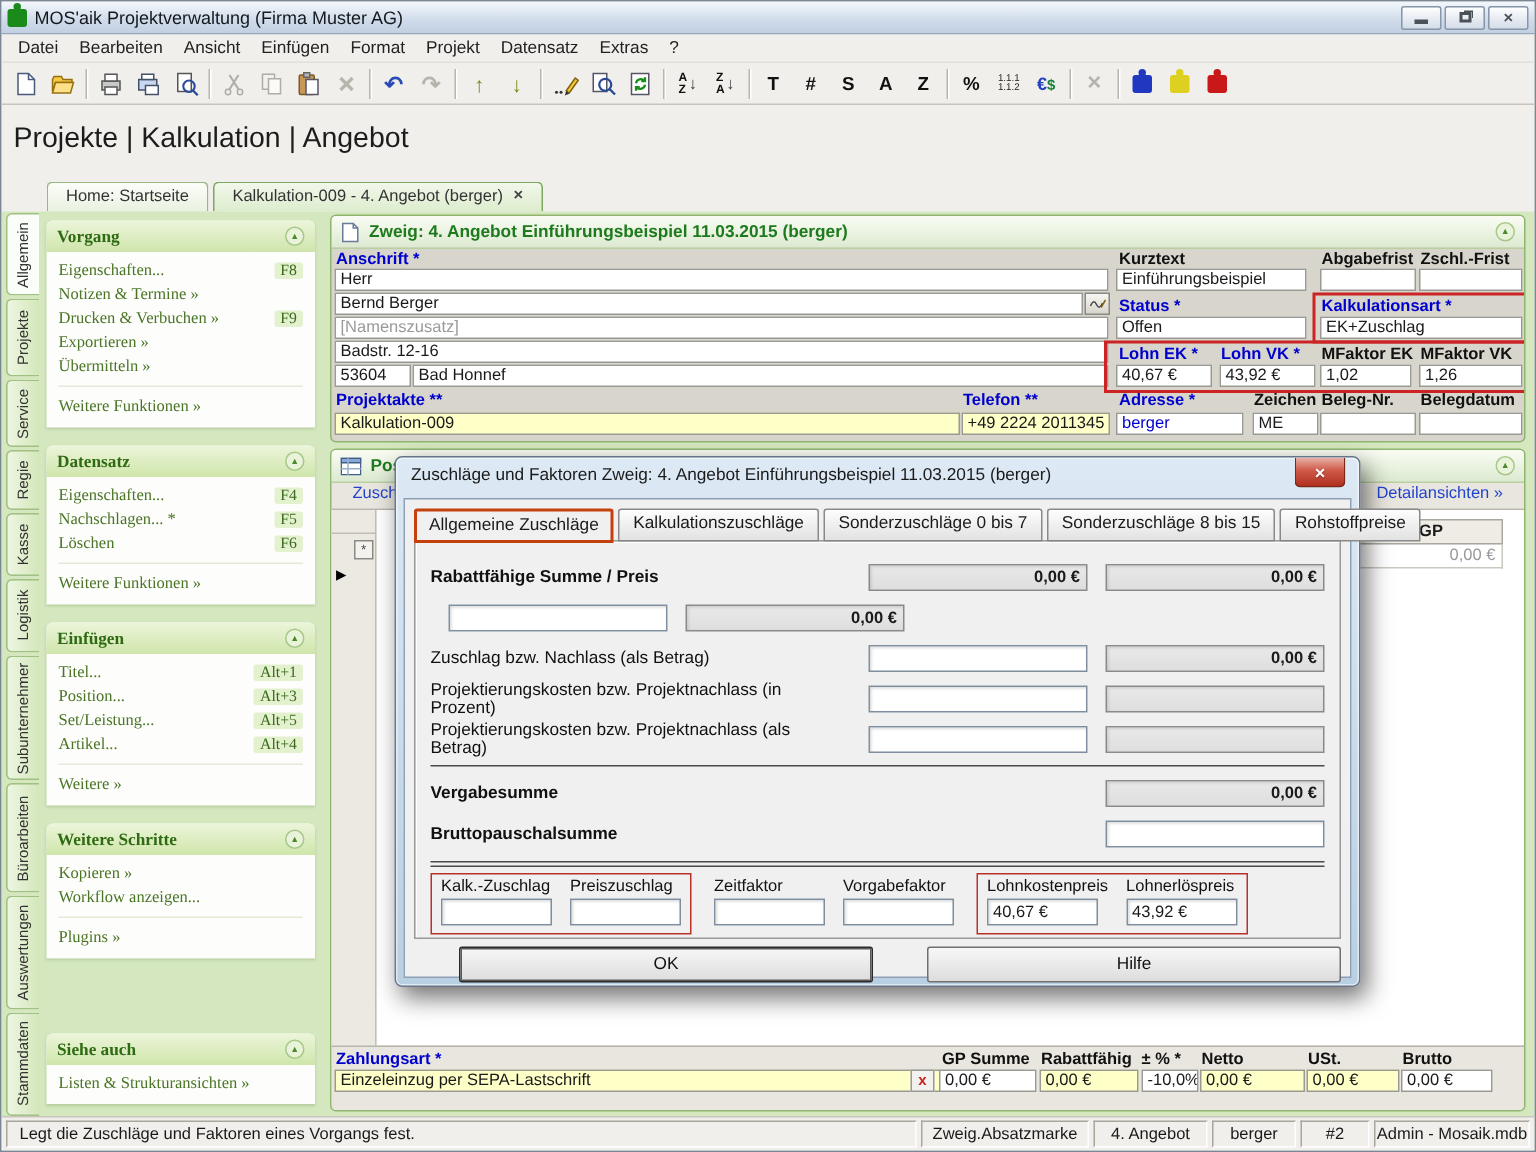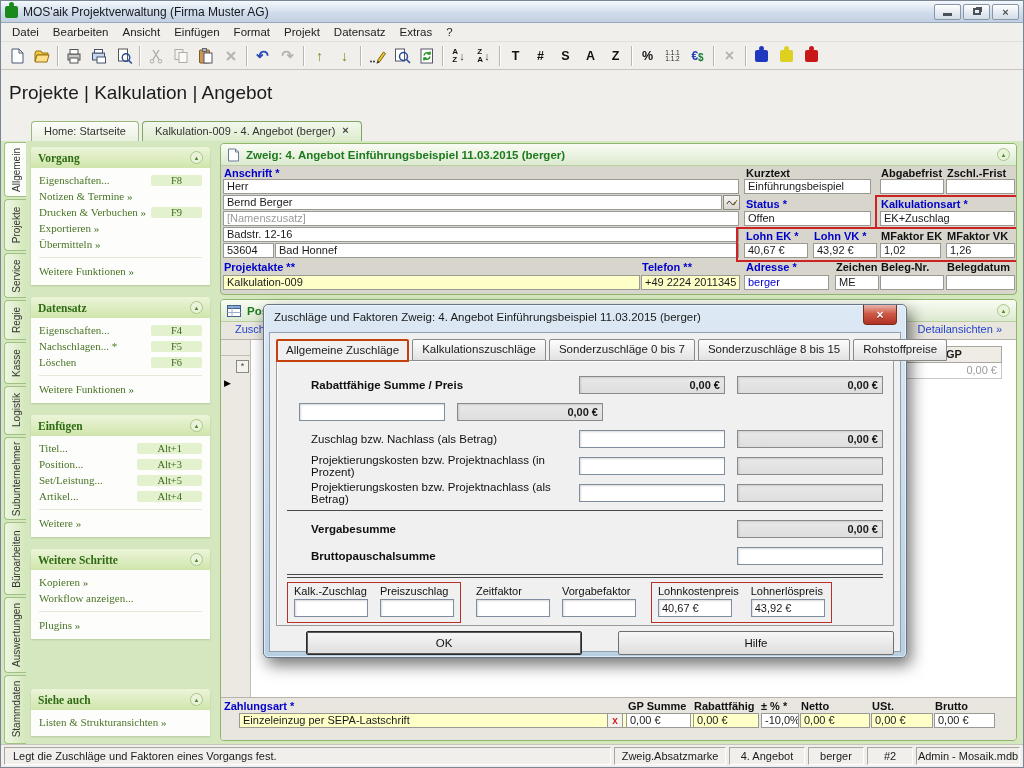--- a/index.html
+++ b/index.html
@@ -64,21 +64,21 @@
   .vtab.active { background:#fbfdf8; }
 
   .sidebar { width:190px; padding:6px 7px 8px 4px; display:flex; flex-direction:column; gap:12px; }
   .panel { background:#fdfefb; border-radius:4px 4px 0 0; box-shadow:0 1px 2px rgba(90,120,60,.25);font-family:Liberation Serif, serif; }
   .panel-h { height:21px; display:flex; align-items:center; justify-content:space-between; padding:0 7px;
     background:linear-gradient(#ecf5da,#cfe5ab); border-radius:4px 4px 0 0; color:#2f6b12; font-weight:bold; font-size:11.5px; }
   .cbtn { width:13px; height:13px; border-radius:50%; background:#e9f3da; border:1px solid #a8c88a;
     display:flex; align-items:center; justify-content:center; font-size:6px; color:#4a8a2a; }
   .panel-b { padding:4px 0 6px; }
   .pitem { display:flex; justify-content:space-between; align-items:center; padding:2px 8px; color:#4a7426; font-size:11px; }
-  .key { background:#e4f1cf; color:#3a6a1a; padding:0 20px; border-radius:2px; min-width:18px; text-align:center; font-size:10.5px; }
+  .key { background:#e4f1cf; color:#3a6a1a; padding:0 4px; border-radius:2px; min-width:18px; text-align:center; font-size:10.5px; }
   .key:empty { display:none; }
   .pdiv { border-top:1px solid #e4ead8; margin:5px 8px; }
   .panel.last { margin-top:auto; }
 
   
   .main { flex:1; position:relative; }
   .gpanel { position:absolute; border:1px solid #8fb56f; border-radius:4px; overflow:hidden; background:#d8d5cc; }
   #form-panel { left:3px; top:2px; right:6px; height:152px; }
   #pos-panel  { left:3px; top:158px; right:6px; bottom:3px; background:#e9e6df; display:flex; flex-direction:column; }
   .ghead { height:22px; background:linear-gradient(#fafcf4,#dcead0); border-bottom:1px solid #b8cfa0;
@@ -131,21 +131,21 @@
     border-radius:0 0 4px 4px; color:#fff; font-weight:bold; font-size:12px; display:flex; align-items:center; justify-content:center;
     text-shadow:0 1px 1px rgba(0,0,0,.4); }
   .dlg-client { position:absolute; left:5px; right:5px; top:27px; bottom:5px; background:#f0f0f0; border:1px solid #8ea0b4; padding:6px 0 0; }
   .dlg-tabs { display:flex; padding-left:6px; position:relative; z-index:2; }
   .dtab { padding:3px 9px 2px; border:1px solid #898989; background:linear-gradient(#fdfdfd,#e2e2e2);
     border-radius:2px 2px 0 0; margin-right:3px; font-size:11.5px; color:#1a1a1a; white-space:nowrap; }
   .dtab.active { border:2px solid #c2410c; background:#f0f0f0; padding:3px 8px 4px; margin-bottom:-1px; }
   .dlg-page { margin:-1px 6px 0; border:1px solid #9a9a9a; background:#f0f0f0; box-shadow:inset 1px 1px 0 #fff;
     height:266px; padding:10px 10px 0; position:relative; }
   .drow { display:flex; align-items:center; height:27px; }
-  .drow .dlabel { flex:1; font-size:11.5px; color:#111;margin-left:24px; }
+  .drow .dlabel { flex:1; font-size:11.5px; color:#111; }
   .drow .dlabel.b { font-weight:bold; }
   .dbox { width:146px; height:18px; border:1px solid #8a8a8a; text-align:right; padding:1px 4px; font-size:11px;
     line-height:14px; margin-left:12px; }
   .dbox.ro { background:linear-gradient(#e9e9e9,#dedede); font-weight:bold; box-shadow:inset 1px 1px 2px rgba(0,0,0,.12); }
   .dbox.ed { background:#fff; border-color:#7e8e9e; box-shadow:inset 1px 1px 2px rgba(0,0,0,.15); }
   .dbox.hidden { visibility:hidden; }
   .sep { border-top:1px solid #4a4a4a; margin:4px 0; }
   .dsep { border-top:1px solid #4a4a4a; border-bottom:1px solid #4a4a4a; height:4px; margin:5px 0 4px; }
   .fgrow { display:flex; gap:8px; margin-top:2px; }
   .fgroup { display:flex; gap:12px; padding:2px 6px 5px; border:1px solid transparent; }
@@ -611,21 +611,21 @@
           </div>
           <div class="star-btn">*</div>
           <div class="row-marker">▶</div>
           <div class="gp-col">
             <div class="gp-h">GP</div>
             <div class="gp-v">0,00 €</div>
           </div>
         </div>
         <div class="payrow">
           <span class="lbl" style="left:3px;top:2px">Zahlungsart *</span>
-          <div class="fld yellow" style="left:18px;top:15px;width:460px">Einzeleinzug per SEPA-Lastschrift</div>
+          <div class="fld yellow" style="left:2px;top:15px;width:460px">Einzeleinzug per SEPA-Lastschrift</div>
           <div class="clearbtn" style="left:386px;top:15px">x</div>
           <span class="lbl black" style="left:407px;top:2px">GP Summe</span>
           <div class="fld" style="left:405px;top:15px;width:65px;text-align:left">0,00 €</div>
           <span class="lbl black" style="left:473px;top:2px">Rabattfähig</span>
           <div class="fld yellow" style="left:472px;top:15px;width:66px">0,00 €</div>
           <span class="lbl black" style="left:540px;top:2px">± % *</span>
           <div class="fld" style="left:540px;top:15px;width:38px">-10,0%</div>
           <span class="lbl black" style="left:580px;top:2px">Netto</span>
           <div class="fld yellow" style="left:579px;top:15px;width:70px">0,00 €</div>
           <span class="lbl black" style="left:651px;top:2px">USt.</span>

